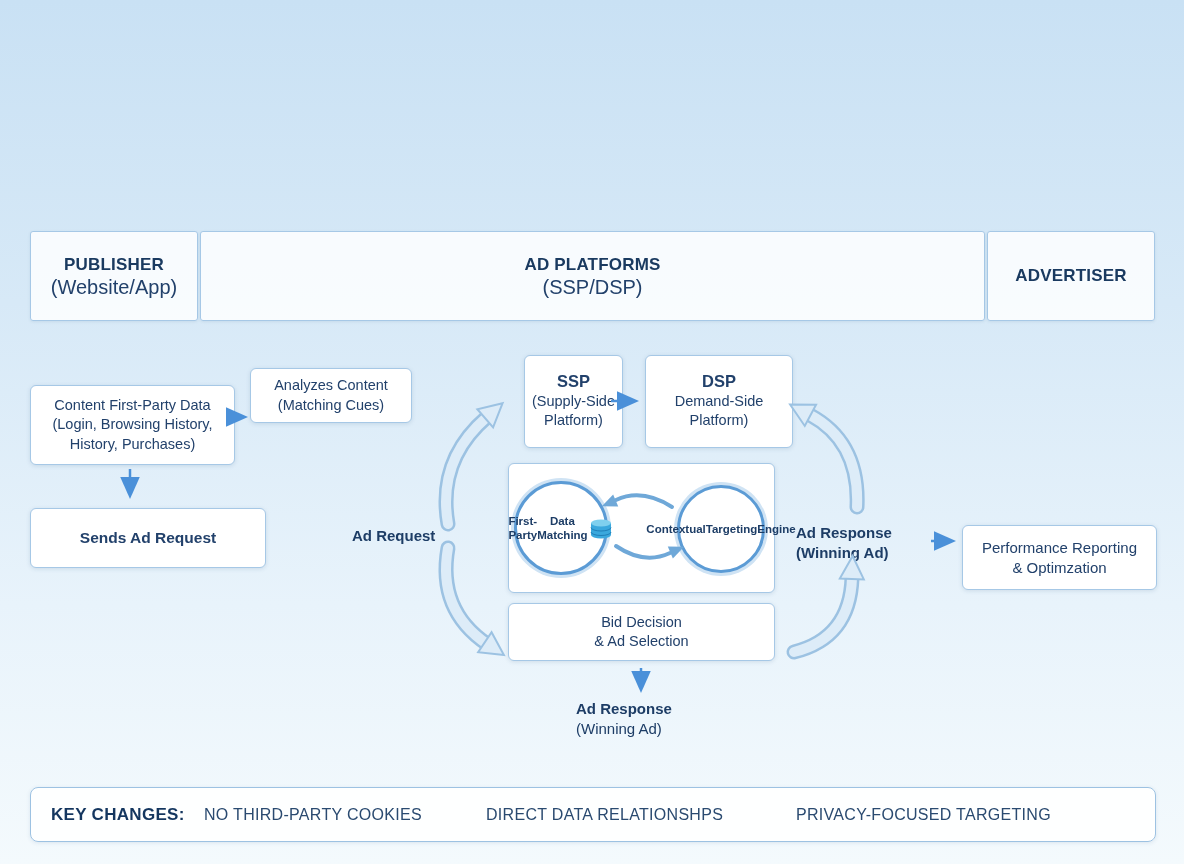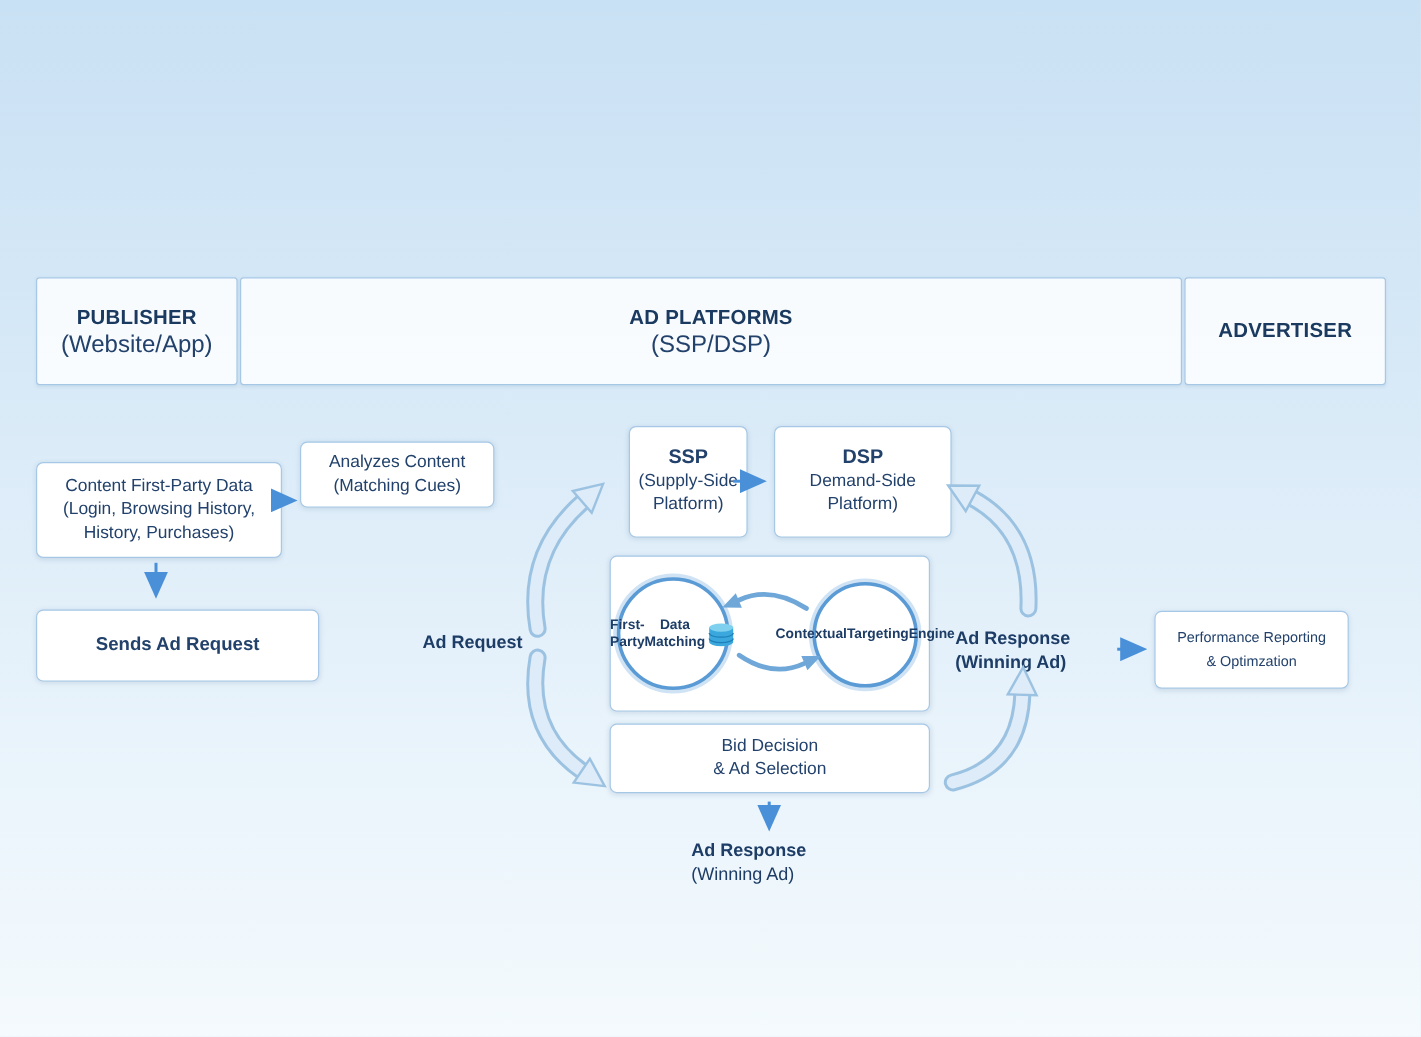--- a/index.html
+++ b/index.html
@@ -105,25 +105,31 @@
   <div class="flabel" style="left:576px;top:699px;width:136px">
     <span class="ln">Ad Response</span>
     <span class="ln reg">(Winning Ad)</span>
   </div>
 
   <div class="flabel" style="left:796px;top:523px;width:124px">
     <span class="ln">Ad Response</span>
     <span class="ln">(Winning Ad)</span>
   </div>
 
-  <div class="box" style="left:962px;top:509px;width:162px;height:65px;font-size:12px">
+  <div class="box" style="left:962px;top:525px;width:195px;height:65px;font-size:15px">
     <span class="ln">Performance Reporting</span>
     <span class="ln">&amp; Optimzation</span>
   </div>
 
+  <div class="kbar">
+    <span class="kitem klabel" style="left:20px">KEY CHANGES:</span>
+    <span class="kitem" style="left:173px">NO THIRD-PARTY COOKIES</span>
+    <span class="kitem" style="left:455px">DIRECT DATA RELATIONSHPS</span>
+    <span class="kitem" style="left:765px">PRIVACY-FOCUSED TARGETING</span>
+  </div>
 
   <svg class="arrows" width="1184" height="864" viewBox="0 0 1184 864">
     <defs>
       <marker id="ah" markerWidth="9" markerHeight="8" refX="7" refY="4" orient="auto">
         <path d="M0,0 L9,4 L0,8 z" fill="#4a90d9"></path>
       </marker>
     </defs>
 
     <g>
       <line x1="237" y1="417" x2="243" y2="417" stroke="#4a90d9" stroke-width="2.5" marker-end="url(#ah)"></line>

